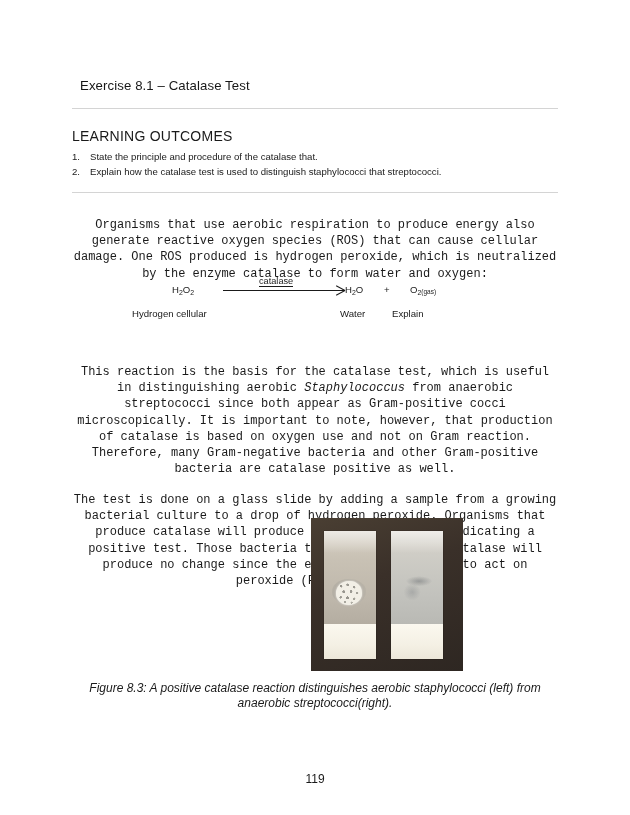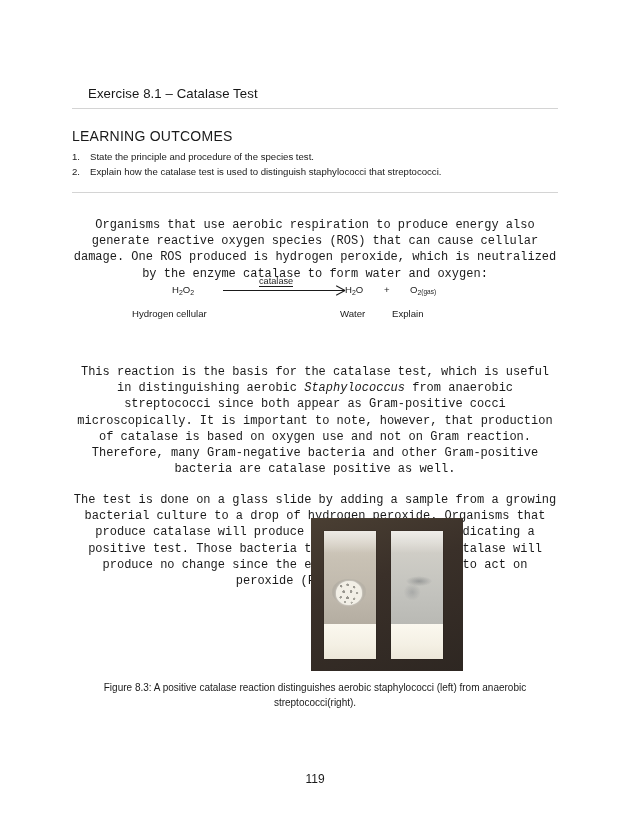--- a/index.html
+++ b/index.html
@@ -28,21 +28,21 @@
     top: 0;
     width: 486px;
   }
 
   
   .doc-title {
     font-size: 13.2px;
     font-weight: normal;
     color: #171717;
     letter-spacing: 0.1px;
-    margin: 16px;
+    margin: 8px;
     position: absolute;
     top: 70px;
     left: 0;
     white-space: nowrap;
   }
 
   
   .rule {
     position: absolute;
     left: 0;
@@ -305,22 +305,23 @@
       radial-gradient(ellipse 12px 12px at 38% 62%, rgba(120,124,128,0.35), rgba(120,124,128,0) 70%);
     filter: blur(0.7px);
   }
 
   
   .caption {
     position: absolute;
     left: 14px;
     top: 681px;
     width: 458px;
-    font-size: 10px;
+    font-size: 12px;
     line-height: 14.5px;
+    font-style: italic;
     text-align: center;
     color: #1a1a1a;
   }
 
   
   .page-number {
     position: absolute;
     left: 0;
     top: 772px;
     width: 486px;
@@ -337,21 +338,21 @@
 
     <h1 class="doc-title">Exercise 8.1 – Catalase Test</h1>
 
     <div class="rule rule-1"></div>
 
     <div class="lo-heading">LEARNING OUTCOMES</div>
 
     <div class="lo-list">
       <div class="lo-item">
         <span class="lo-num">1.</span>
-        <span class="lo-text">State the principle and procedure of the species test.</span>
+        <span class="lo-text">State the principle and procedure of the catalase that.</span>
       </div>
       <div class="lo-item">
         <span class="lo-num">2.</span>
         <span class="lo-text">Explain how the catalase test is used to distinguish staphylococci that streptococci.</span>
       </div>
     </div>
 
     <div class="rule rule-2"></div>
 
     <p class="para para-1">Organisms that use aerobic respiration to produce energy also generate reactive oxygen species (ROS) that can cause cellular damage. One ROS produced is hydrogen peroxide, which is neutralized by the enzyme catalase to form water and oxygen:</p>

